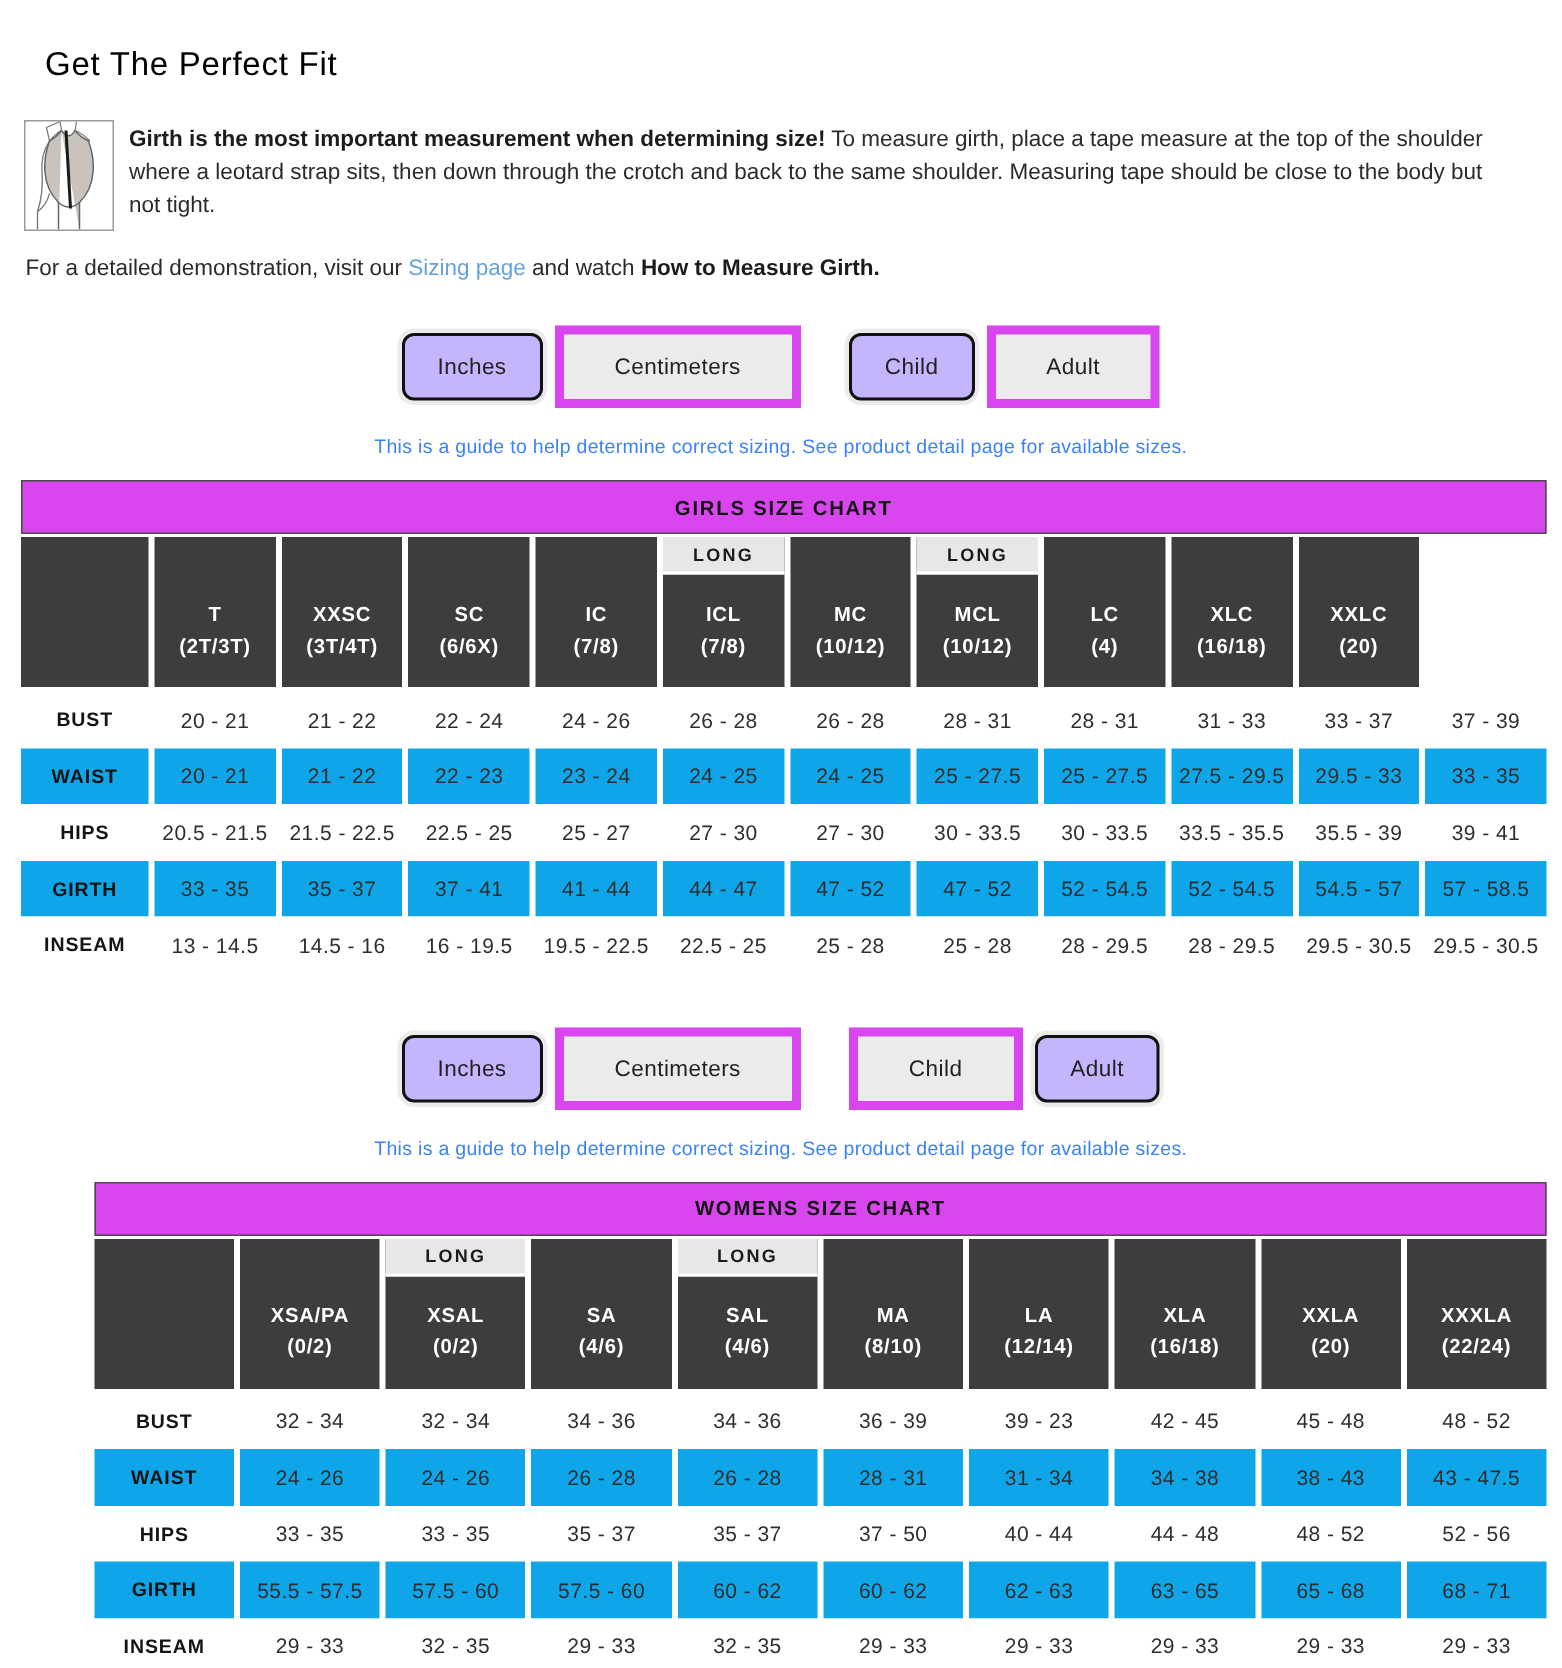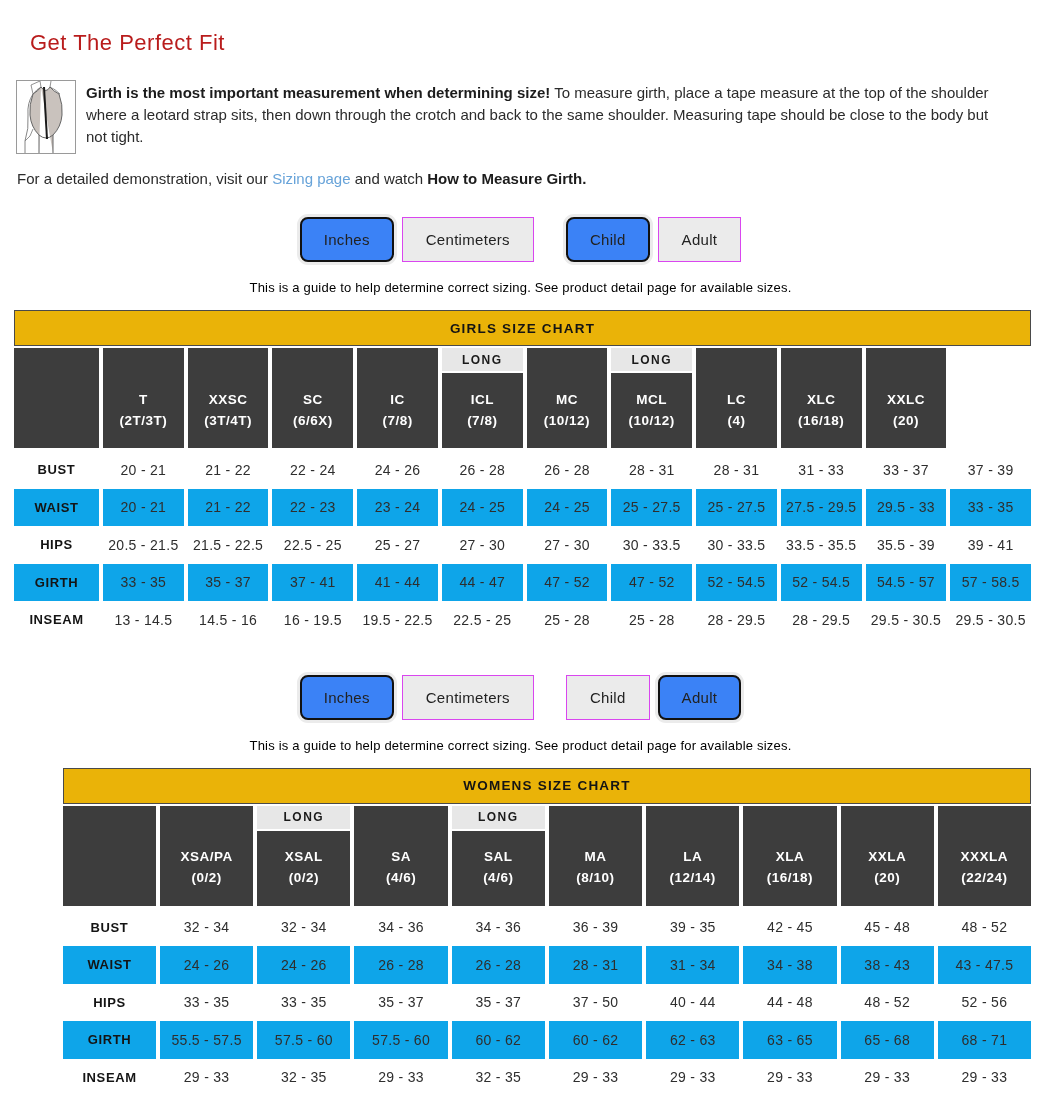--- a/index.html
+++ b/index.html
@@ -1,43 +1,43 @@
 <!DOCTYPE html>
 <html><head>
 <meta charset="utf-8">
 <style>
   html,body{margin:0;padding:0;background:#fff;}
   body{font-family:"Liberation Sans","DejaVu Sans",sans-serif;color:#2e2e2e;}
   .page{width:1041px;height:1112px;background:#fff;overflow:hidden;box-sizing:border-box;padding-top:30px;}
 
-  .page-title{font-size:22px;font-weight:normal;color:#b91c1c;letter-spacing:0.5px;margin:0 0 24px 30px;}
+  .page-title{font-size:22px;font-weight:normal;color:#000000;letter-spacing:0.5px;margin:0 0 24px 30px;}
 
   .intro-row{display:flex;margin:0 30px 16px 16px;align-items:flex-start;}
   .figure-box{width:58px;height:72px;border:1px solid #9a9a9a;flex:0 0 auto;margin-right:10px;background:#fff;}
   .intro-text{font-size:15px;line-height:22px;color:#2b2b2b;padding-top:2px;}
   .intro-text b{color:#1c1c1c;}
 
   .demo-line{font-size:15px;color:#2b2b2b;margin:0 0 30px 17px;}
   .demo-line a{color:#67a3d9;text-decoration:none;}
   .demo-line b{color:#1c1c1c;}
 
   .toggle-row{display:flex;justify-content:center;align-items:center;margin-bottom:18px;}
   .btn{font-family:inherit;font-size:15px;color:#222;letter-spacing:0.3px;background:#ebebeb;
-       border:1px solid #d946ef;border-radius:0;padding:13px 23px;margin:0 4px;cursor:pointer;}
-  .btn.selected{border:2px solid #111;border-radius:8px;background:#3b82f6;
+       border:6px solid #d946ef;border-radius:0;padding:13px 34px;margin:0 4px;cursor:pointer;}
+  .btn.selected{border:2px solid #111;border-radius:8px;background:#c4b5fd;
        box-shadow:0 0 0 3px #ebebeb;padding:12px 22px;}
   .group-gap{margin-left:28px;}
 
-  .caption{font-size:13px;color:#000000;text-align:center;margin-bottom:15px;letter-spacing:0.2px;}
+  .caption{font-size:13px;color:#3b82f6;text-align:center;margin-bottom:15px;letter-spacing:0.2px;}
 
   .chart{margin-bottom:0;}
   .chart-girls{margin:0 10px 0 14px;width:1017px;}
   .chart-womens{margin:0 10px 0 63px;width:968px;}
 
-  .chart-titlebar{height:34px;background:#eab308;border:1px solid #4a4a4a;display:flex;align-items:center;
+  .chart-titlebar{height:34px;background:#d946ef;border:1px solid #4a4a4a;display:flex;align-items:center;
       justify-content:center;font-size:13.5px;font-weight:bold;color:#141414;letter-spacing:1.2px;margin-bottom:2px;}
 
   .grid-girls{display:grid;grid-template-columns:85px repeat(11,1fr);column-gap:4px;}
   .grid-womens{display:grid;grid-template-columns:93px repeat(9,1fr);column-gap:4px;}
 
   .chart-header{margin-bottom:3px;}
   .header-cell{position:relative;background:#3d3d3d;height:100px;}
   .long-badge{position:absolute;top:0;left:0;right:0;height:23px;background:#e7e7e7;border-bottom:2px solid #fff;
       display:flex;align-items:center;justify-content:center;font-size:12px;font-weight:bold;color:#1a1a1a;letter-spacing:1.5px;}
   .header-label{position:absolute;top:25px;left:0;right:0;bottom:0;display:flex;flex-direction:column;
@@ -295,21 +295,21 @@
           </div>
         </div>
       </div>
       <div class="chart-row grid-womens">
         <div class="cell row-label">BUST</div>
         <div class="cell">32 - 34</div>
         <div class="cell">32 - 34</div>
         <div class="cell">34 - 36</div>
         <div class="cell">34 - 36</div>
         <div class="cell">36 - 39</div>
-        <div class="cell">39 - 35</div>
+        <div class="cell">39 - 23</div>
         <div class="cell">42 - 45</div>
         <div class="cell">45 - 48</div>
         <div class="cell">48 - 52</div>
       </div>
       <div class="chart-row grid-womens striped">
         <div class="cell row-label">WAIST</div>
         <div class="cell">24 - 26</div>
         <div class="cell">24 - 26</div>
         <div class="cell">26 - 28</div>
         <div class="cell">26 - 28</div>

